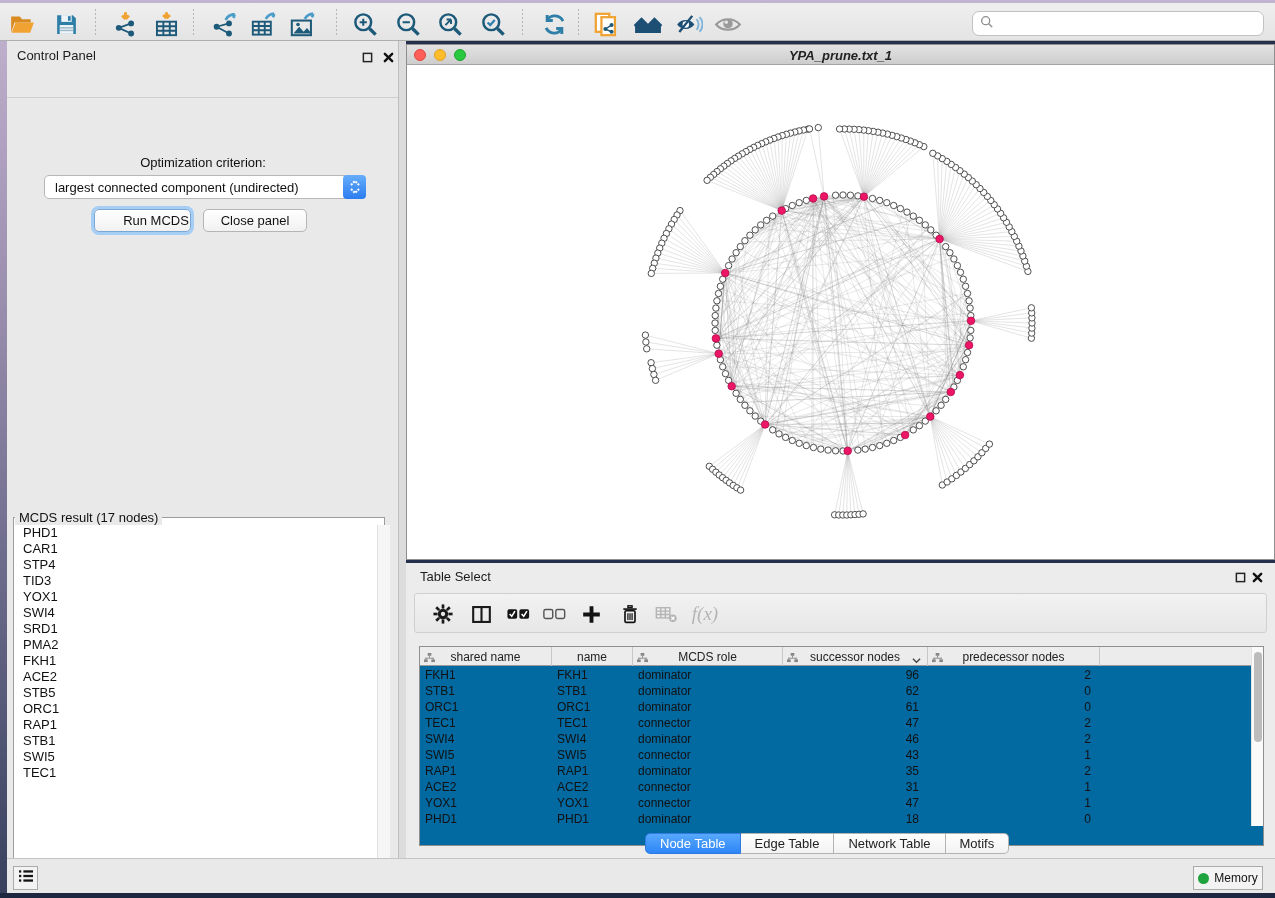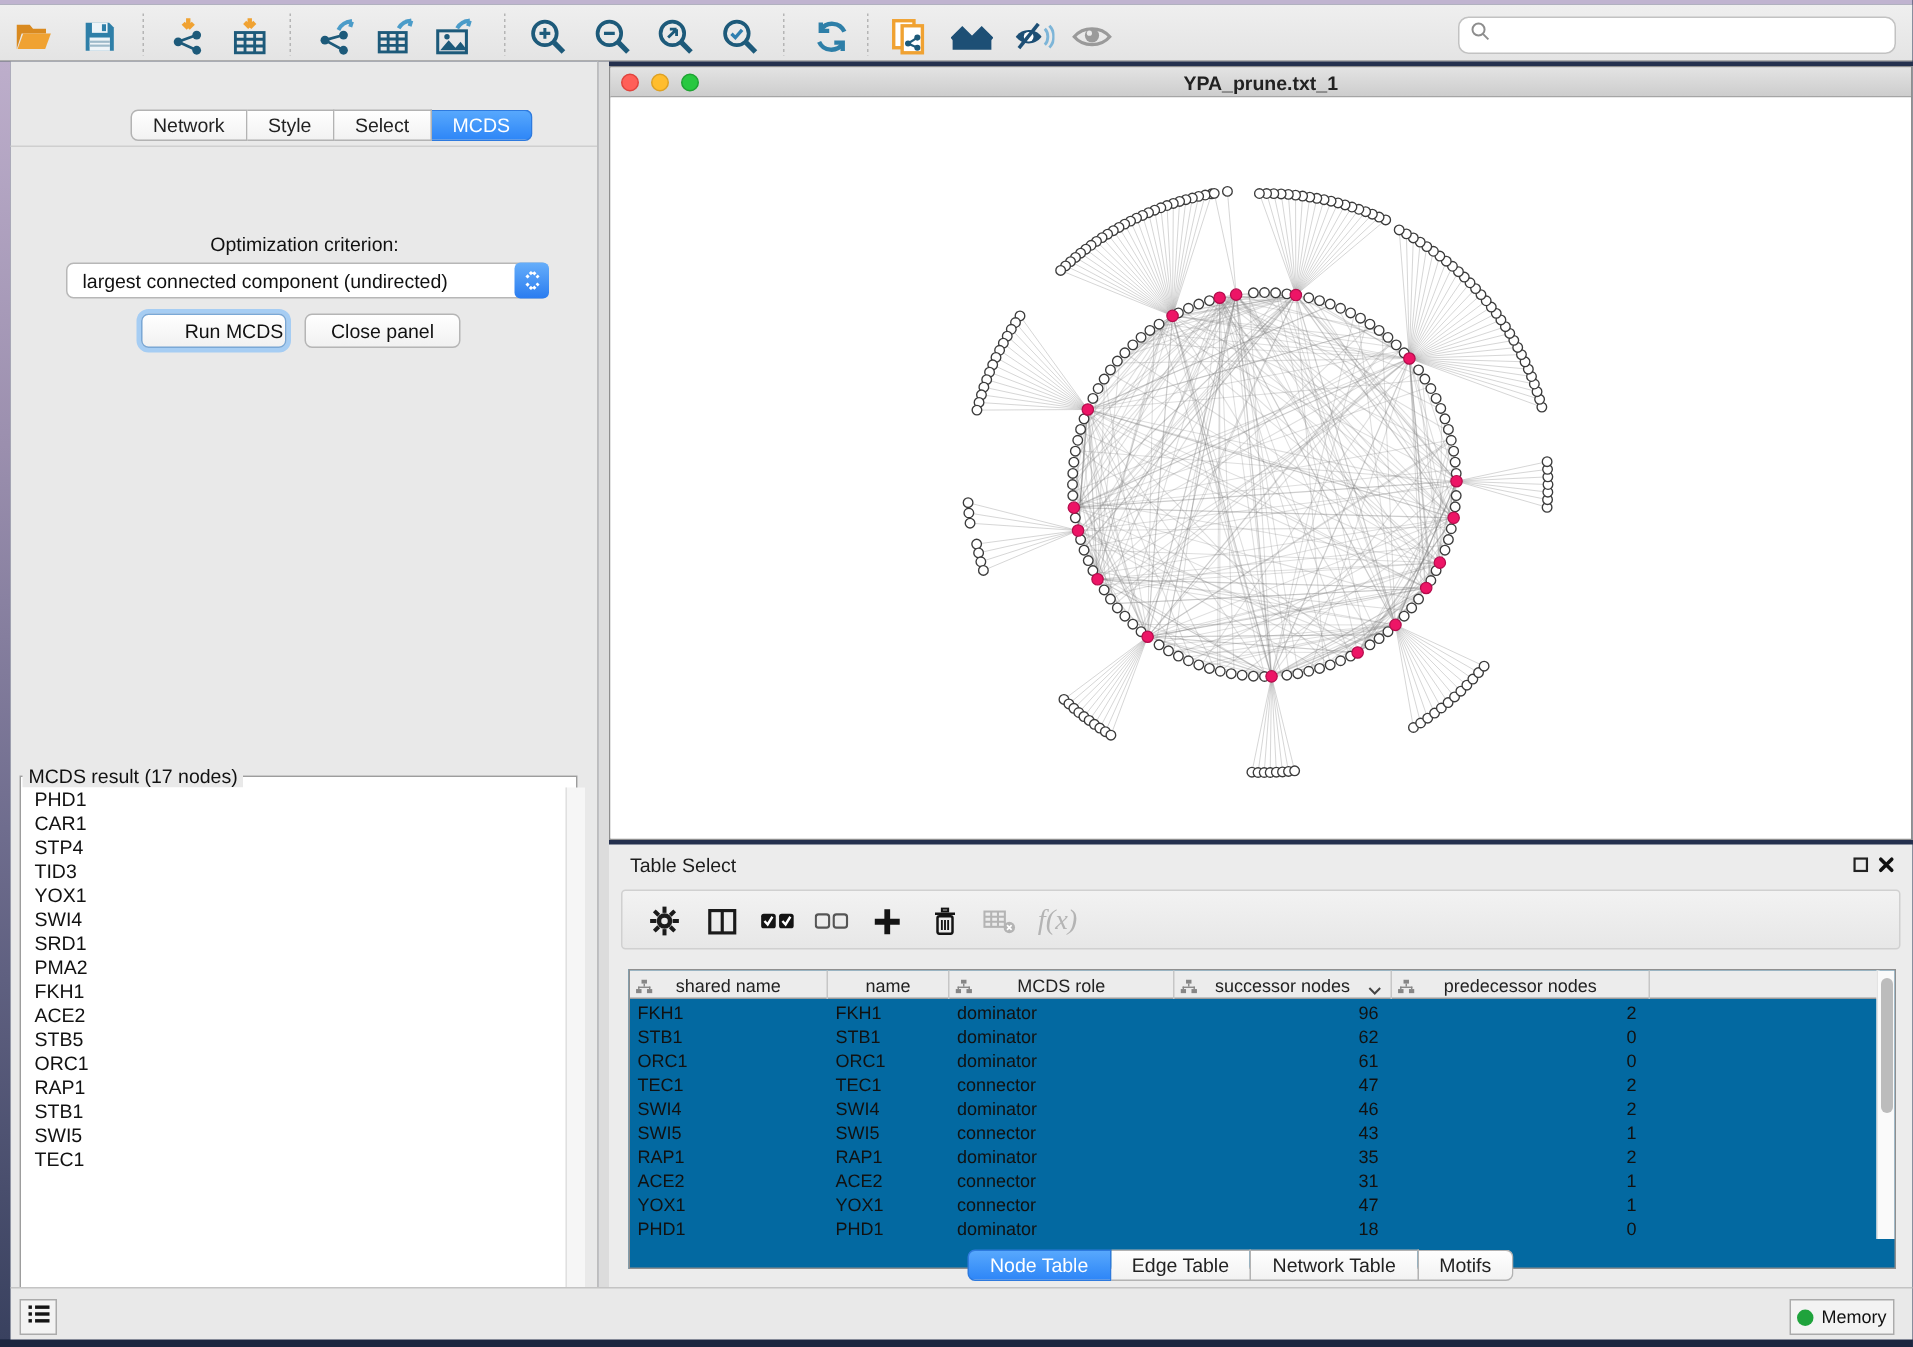--- a/index.html
+++ b/index.html
@@ -57,21 +57,21 @@
     overflow:hidden; font-size:13px; color:#111; }
   .mcds-item { height:16px; line-height:16px; padding-left:9px; }
   .mcds-scroll { position:absolute; right:8px; top:427px; width:13px; height:362px; background:#f6f6f6;
     border-left:1px solid #e0e0e0; }
 
   
   .splitter { position:absolute; left:399px; top:41px; width:7px; height:817px; background:#dcdcdc; }
 
   
   .net-frame { position:absolute; left:406px; top:44px; width:869px; height:516px;
-    border:1px solid #8f8f8f; background:#fff; }
+    border:1px solid #8f8f8f; background:#fff;font-style:italic; }
   .net-titlebar { position:absolute; left:0; top:0; width:100%; height:20px;
     background:linear-gradient(180deg,#e3e3e3,#cdcdcd); border-bottom:1px solid #a5a5a5; }
   .traffic { position:absolute; top:4px; width:12px; height:12px; border-radius:50%; }
   .t-red { left:7px; background:#ff5f58; border:0.5px solid #e0443e; }
   .t-yellow { left:27px; background:#ffbd2e; border:0.5px solid #dea123; }
   .t-green { left:47px; background:#28c840; border:0.5px solid #1ea433; }
   .net-title { position:absolute; left:0; top:3px; width:100%; text-align:center; font-size:13px;
     font-weight:bold; color:#222; }
   .net-canvas-wrap { position:absolute; left:0; top:20px; width:867px; height:494px; background:#fff; }
 
@@ -259,25 +259,32 @@
     <div class="search-box">
       <span><svg width="14" height="14" viewBox="0 0 16 16">
             <circle cx="6.5" cy="6.5" r="4.6" fill="none" stroke="#8d8d8d" stroke-width="1.5"></circle>
             <path d="M10 10 L14 14" stroke="#8d8d8d" stroke-width="1.5"></path>
           </svg></span>
       <input type="text" placeholder="" style="">
     </div>
   </div>
 
   <div class="control-panel">
-    <div class="cp-tabs">
-      <span class="seg-tab">Network</span>
-      <span class="seg-tab">Style</span>
-      <span class="seg-tab">Select</span>
-      <span class="seg-tab active">MCDS</span>
+    <div class="cp-header">
+      <span class="cp-title">Control Panel</span>
+      <span class="panel-float" style="left:355px">
+        <svg width="11" height="11" viewBox="0 0 12 12">
+            <rect x="1.5" y="1.5" width="9" height="9" fill="none" stroke="#222" stroke-width="1.6"></rect>
+          </svg>
+      </span>
+      <span class="panel-close" style="left:376px">
+        <svg width="11" height="11" viewBox="0 0 12 12">
+            <path d="M2 2 L10 10 M10 2 L2 10" stroke="#111" stroke-width="2.6" stroke-linecap="round"></path>
+          </svg>
+      </span>
     </div>
     <div class="cp-content">
       <div class="opt-label">Optimization criterion:</div>
       <div class="criterion-select">
         <span class="sel-text">largest connected component (undirected)</span>
         <span class="sel-stepper">
           <svg width="10" height="6" viewBox="0 0 10 6">
               <path d="M1 5 L5 1 L9 5" stroke="#fff" stroke-width="2" fill="none" stroke-dasharray="2 1.2"></path>
             </svg>
           <svg width="10" height="6" viewBox="0 0 10 6">

